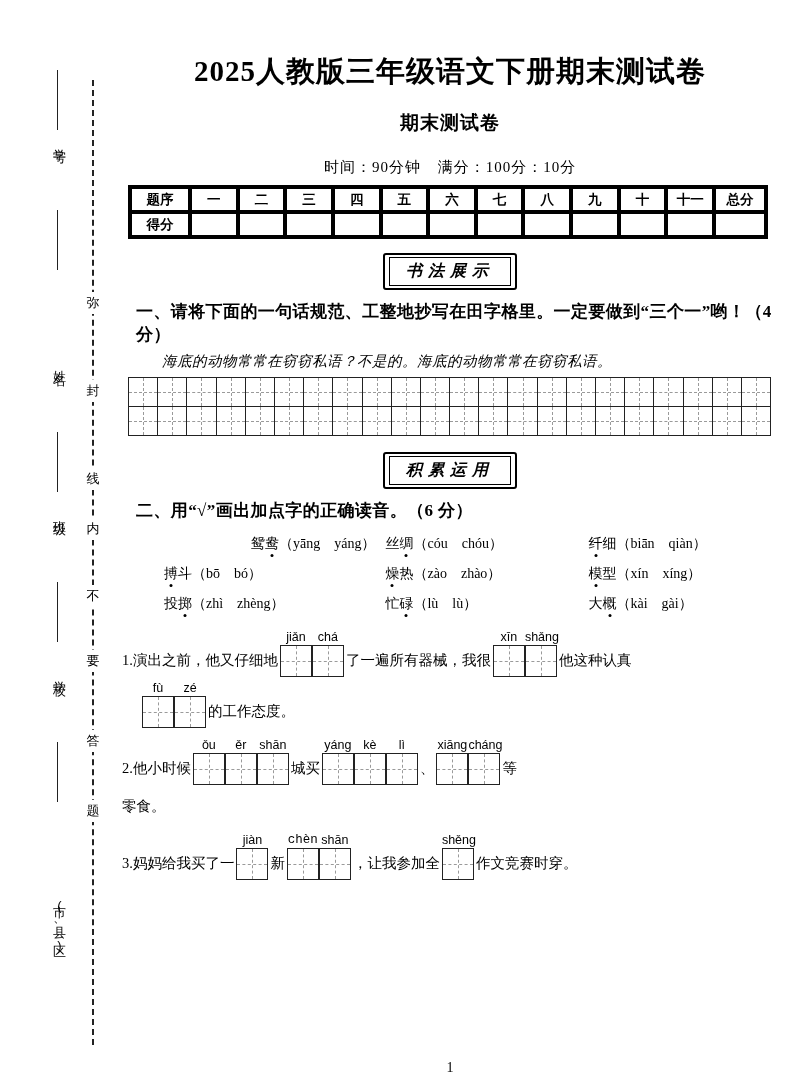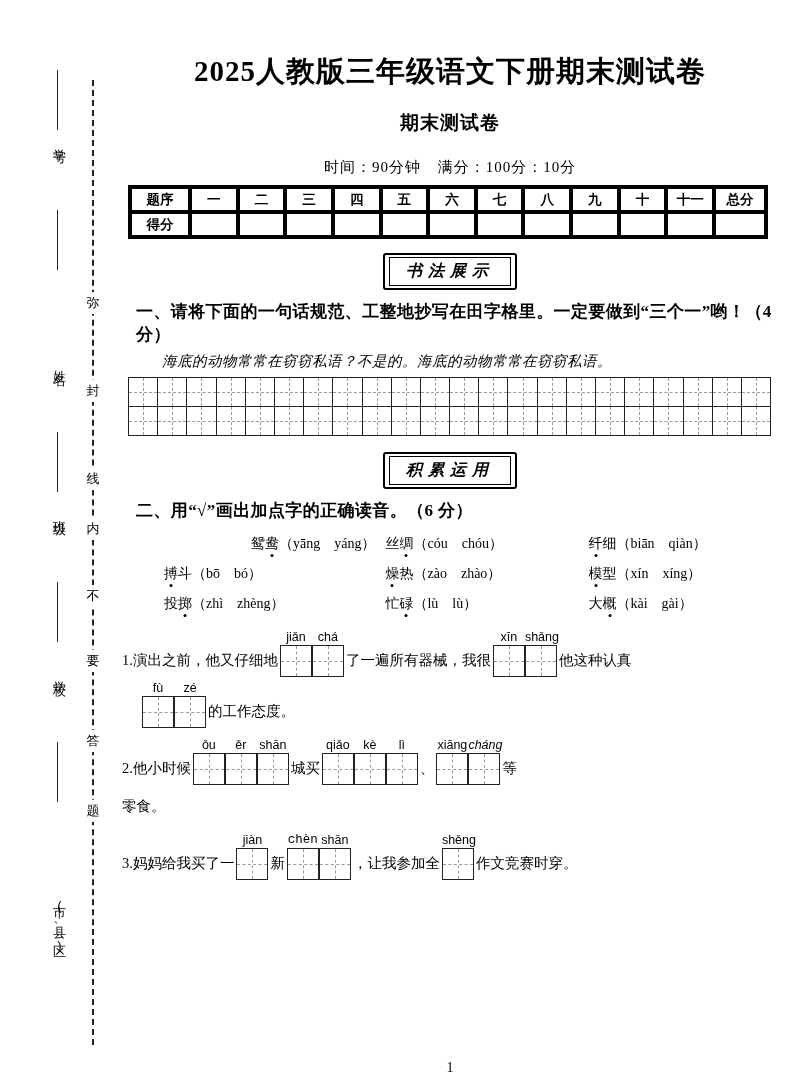--- a/index.html
+++ b/index.html
@@ -321,30 +321,30 @@
             <span style="width: 32px;">ǒu</span>
             <span style="width: 32px;">ěr</span>
           </span><span class="boxes">
             <span class="bx"></span>
             <span class="bx"></span>
           </span></span><span class="boxset"><span class="pylabels">
             <span style="width: 32px;">shān</span>
           </span><span class="boxes">
             <span class="bx"></span>
           </span></span><span class="txt">城买</span><span class="boxset"><span class="pylabels">
-            <span style="width: 32px;">qiǎo</span>
+            <span style="width: 32px;">yáng</span>
             <span style="width: 32px;">kè</span>
             <span style="width: 32px;">lì</span>
           </span><span class="boxes">
             <span class="bx"></span>
             <span class="bx"></span>
             <span class="bx"></span>
           </span></span><span class="txt">、</span><span class="boxset"><span class="pylabels">
             <span style="width: 32px;">xiāng</span>
-            <span style="width: 32px; font-style: italic;">cháng</span>
+            <span style="width: 32px;">cháng</span>
           </span><span class="boxes">
             <span class="bx"></span>
             <span class="bx"></span>
           </span></span><span class="txt">等</span></div>
       <div class="row" style="margin-top: 4px;"><span class="txt">零食。</span></div>
       <div class="row"><span class="txt">3.妈妈给我买了一</span><span class="boxset"><span class="pylabels">
             <span style="width: 32px;">jiàn</span>
           </span><span class="boxes">
             <span class="bx"></span>
           </span></span><span class="txt">新</span><span class="boxset"><span class="pylabels">

